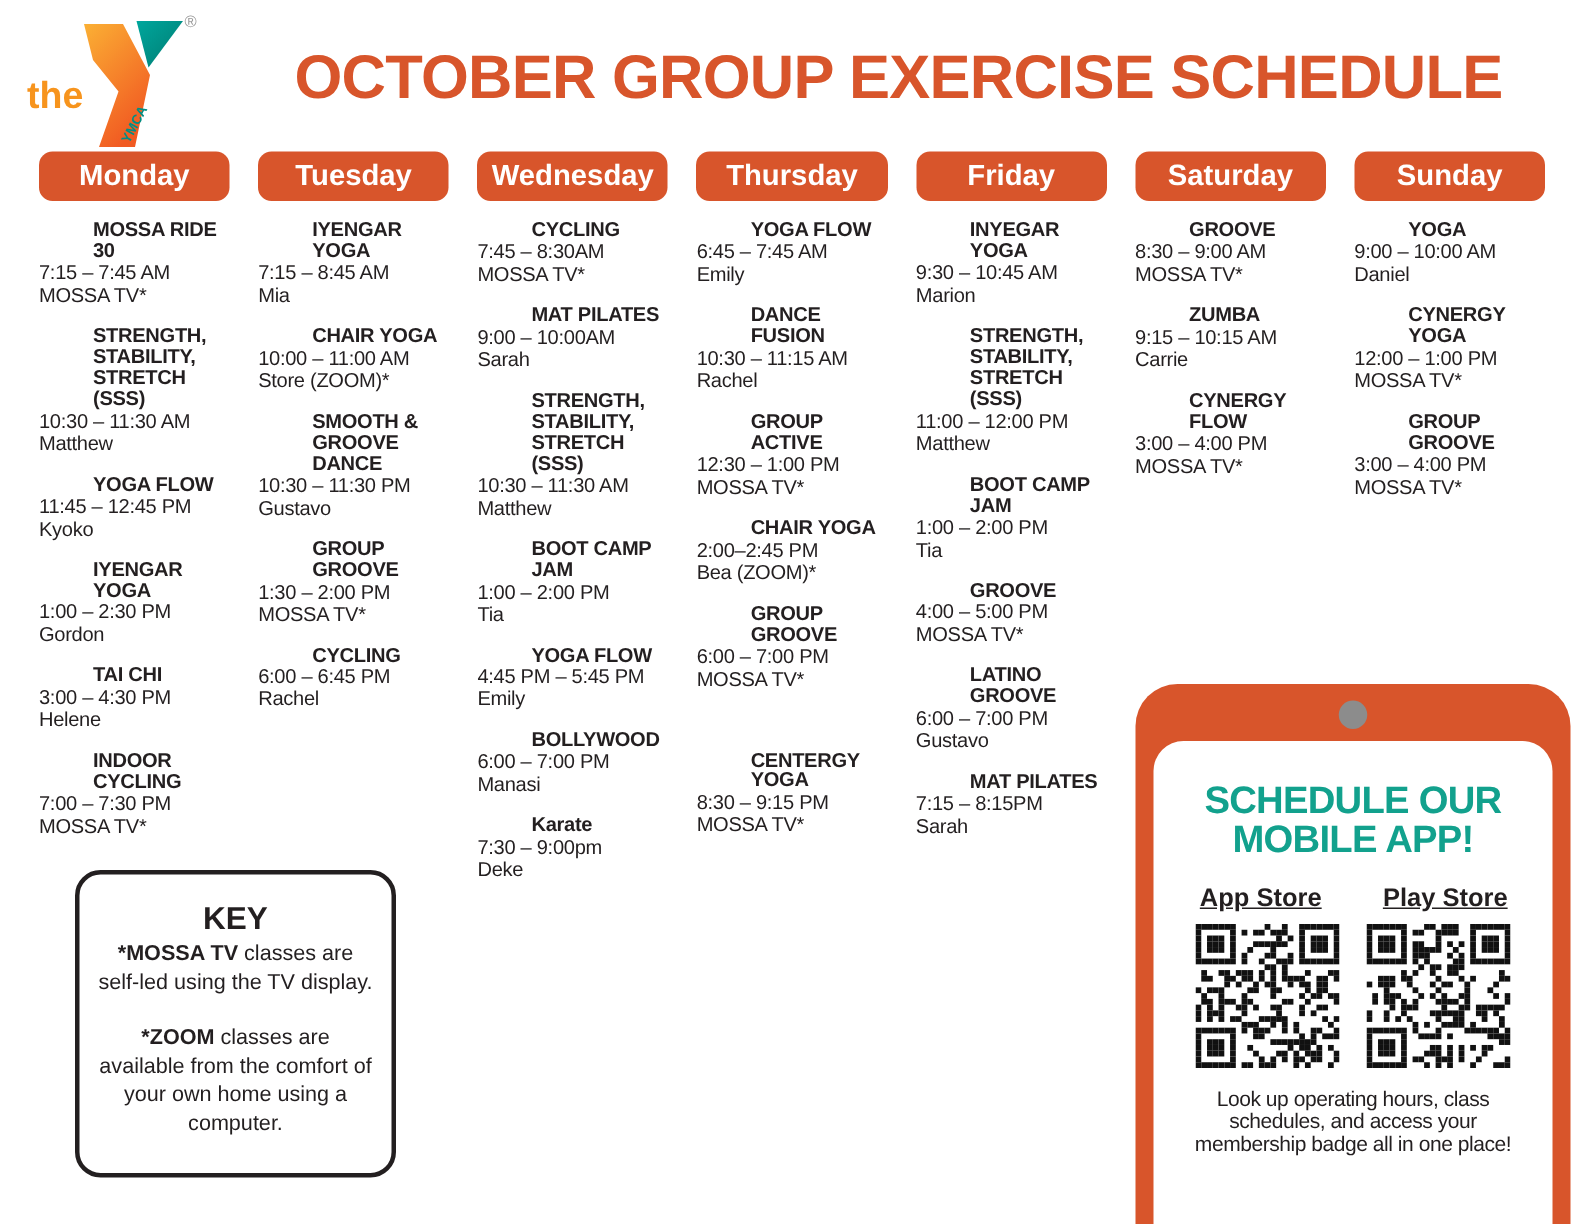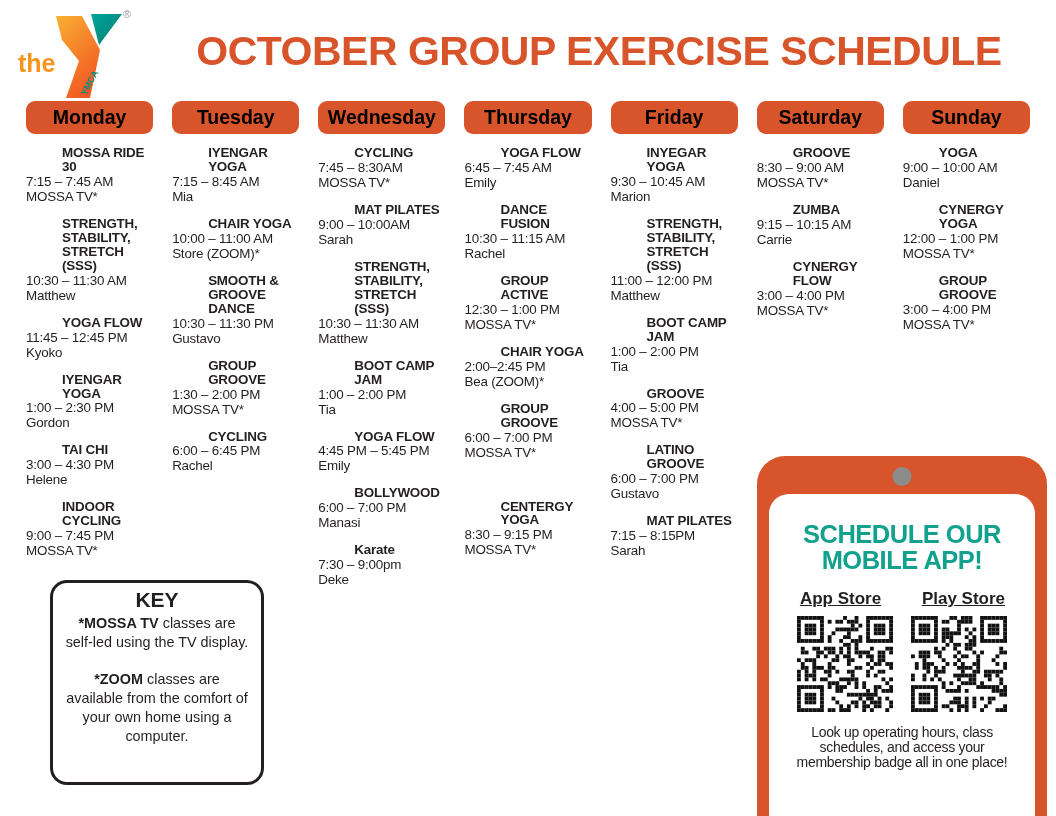--- a/index.html
+++ b/index.html
@@ -27,41 +27,41 @@
     color:var(--orange);
     white-space:nowrap;
   }
   
   .schedule{
     position:absolute;top:101px;left:26px;right:26px;
     display:grid;grid-template-columns:repeat(7,1fr);column-gap:19px;
   }
   .day-col{min-width:0;}
   .day-header{
-    background:var(--orange);color:#000000;
+    background:var(--orange);color:#ffffff;
     border-radius:9px;
     height:33px;line-height:33px;
     text-align:center;
     font-size:19.5px;font-weight:bold;
   }
   .day-classes{margin-top:12px;}
   .class-entry{margin-bottom:13px;overflow:visible;}
   .class-entry.gap-before{margin-top:40px;}
   .class-name{
     font-size:13.4px;font-weight:bold;line-height:1.04;
     letter-spacing:-0.2px;white-space:normal;padding-left:36px;
   }
   .class-time,.class-instructor{
     font-size:13.4px;line-height:1.12;letter-spacing:-0.2px;
   }
   
   .key-box{
     position:absolute;left:50px;top:580px;width:214px;min-height:205px;
     border:3px solid var(--ink);border-radius:17px;
-    padding:5px 12px 12px;
+    padding:18px 12px 12px;
     text-align:center;background:#fff;
   }
   .key-title{font-size:21px;font-weight:bold;margin-bottom:2px;}
   .key-box p{font-size:14.4px;line-height:1.3;font-weight:500;}
   .key-box p + p{margin-top:19px;}
   .key-box strong{font-weight:bold;}
   
   .phone{
     position:absolute;left:757px;top:456px;width:290px;height:380px;
     background:var(--orange);
@@ -147,21 +147,21 @@
   </div>
 
   <div class="class-entry">
     <div class="class-name">TAI CHI</div>
     <div class="class-time">3:00 – 4:30 PM</div>
     <div class="class-instructor">Helene</div>
   </div>
 
   <div class="class-entry">
     <div class="class-name">INDOOR CYCLING</div>
-    <div class="class-time">9:00 – 7:45 PM</div>
+    <div class="class-time">7:00 – 7:30 PM</div>
     <div class="class-instructor">MOSSA TV*</div>
   </div>
 </div>
   </section>
 
   <section class="day-col">
     <div class="day-header">Tuesday</div>
     <div class="day-classes">
   <div class="class-entry">
     <div class="class-name">IYENGAR YOGA</div>

